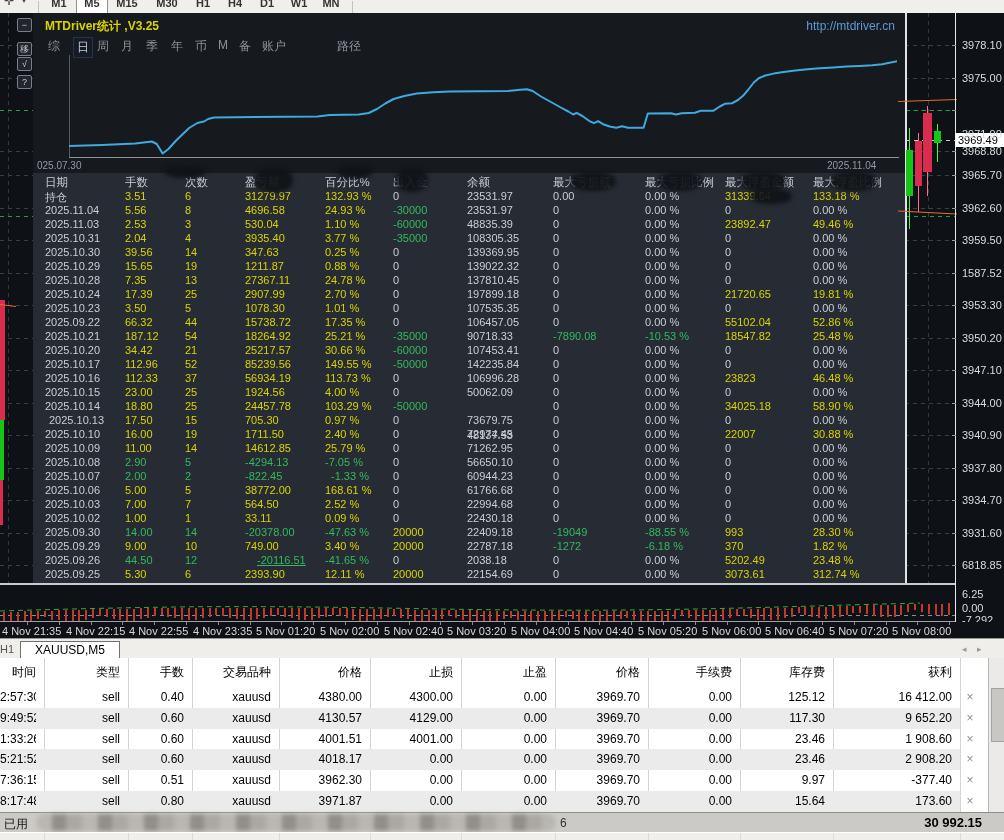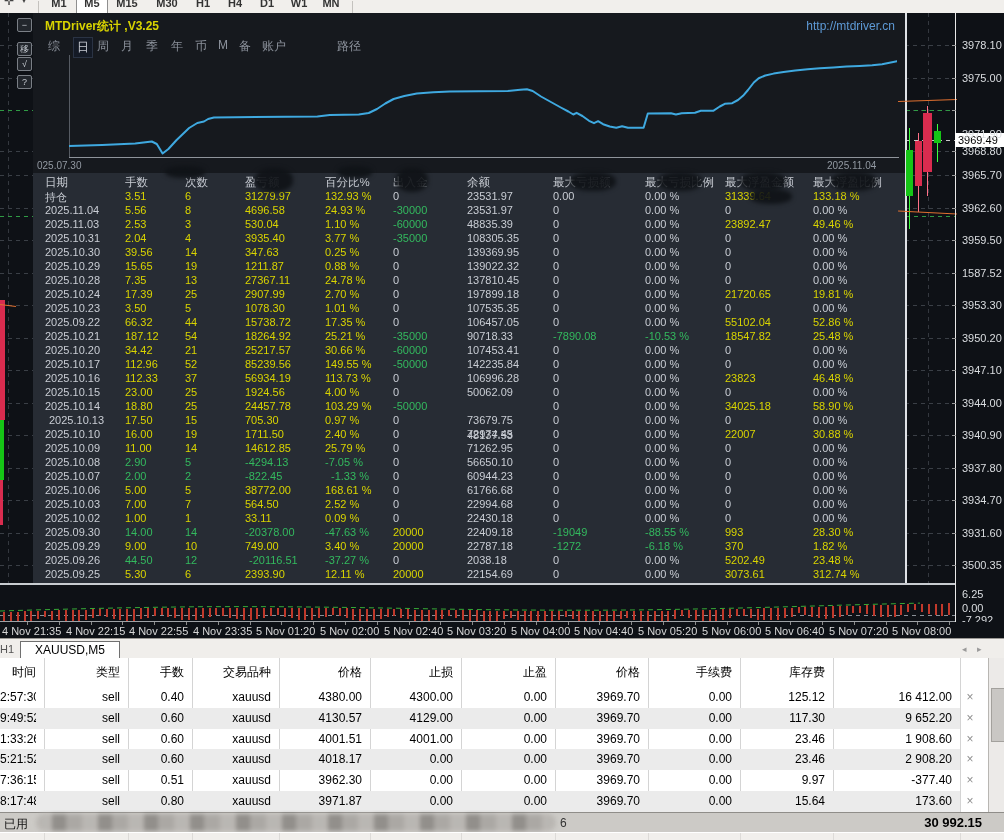--- a/index.html
+++ b/index.html
@@ -473,22 +473,22 @@
           <div class="scell cy" style="left: 292px; top: 527px;">3.40 %</div>
           <div class="scell cy" style="left: 360px; top: 527px;">20000</div>
           <div class="scell cw" style="left: 434px; top: 527px;">22787.18</div>
           <div class="scell cg" style="left: 520px; top: 527px;">-1272</div>
           <div class="scell cg" style="left: 612px; top: 527px;">-6.18 %</div>
           <div class="scell cy" style="left: 692px; top: 527px;">370</div>
           <div class="scell cy" style="left: 780px; top: 527px;">1.82 %</div>
           <div class="scell cw" style="left: 12px; top: 541px;">2025.09.26</div>
           <div class="scell cg" style="left: 92px; top: 541px;">44.50</div>
           <div class="scell cg" style="left: 152px; top: 541px;">12</div>
-          <div class="scell cg" style="left: 216px; top: 541px;">-20116.51</div>
-          <div class="scell cg" style="left: 292px; top: 541px;">-37.27 %</div>
+          <div class="scell cg" style="left: 224px; top: 541px; text-decoration: underline;">-20116.51</div>
+          <div class="scell cg" style="left: 292px; top: 541px;">-41.65 %</div>
           <div class="scell cw" style="left: 360px; top: 541px;">0</div>
           <div class="scell cw" style="left: 434px; top: 541px;">2038.18</div>
           <div class="scell cw" style="left: 520px; top: 541px;">0</div>
           <div class="scell cw" style="left: 612px; top: 541px;">0.00 %</div>
           <div class="scell cy" style="left: 692px; top: 541px;">5202.49</div>
           <div class="scell cy" style="left: 780px; top: 541px;">23.48 %</div>
           <div class="scell cw" style="left: 12px; top: 555px;">2025.09.25</div>
           <div class="scell cy" style="left: 92px; top: 555px;">5.30</div>
           <div class="scell cy" style="left: 152px; top: 555px;">6</div>
           <div class="scell cy" style="left: 212px; top: 555px;">2393.90</div>
@@ -560,21 +560,21 @@
         <div class="plabel" style="top: 390px;">3944.00</div>
         <div class="ptick" style="top: 390px;"></div>
         <div class="plabel" style="top: 422px;">3940.90</div>
         <div class="ptick" style="top: 422px;"></div>
         <div class="plabel" style="top: 455px;">3937.80</div>
         <div class="ptick" style="top: 455px;"></div>
         <div class="plabel" style="top: 487px;">3934.70</div>
         <div class="ptick" style="top: 487px;"></div>
         <div class="plabel" style="top: 520px;">3931.60</div>
         <div class="ptick" style="top: 520px;"></div>
-        <div class="plabel" style="top: 552px;">3500.35</div>
+        <div class="plabel" style="top: 552px;">6818.85</div>
         <div class="ptick" style="top: 552px;"></div>
       </div>
 
     <div id="subsep"></div>
     <div id="subwin">
       <svg width="955" height="36" viewBox="0 0 955 36">
         <path id="subzero" stroke="#8a8f96" stroke-dasharray="4,4" fill="none" d="M0,30.5 L955,30.5"></path>
         <path id="subgreen" stroke="#36a936" stroke-dasharray="5,4" fill="none" d="M0,26.0 L40,24.8 L80,23.8 L120,22.9 L160,22.2 L200,21.7 L240,21.6 L280,21.7 L320,22.1 L360,22.6 L400,23.3 L440,24.0 L480,24.6 L520,25.0 L560,25.2 L600,25.2 L640,24.9 L680,24.3 L720,23.5 L760,22.5 L800,21.4 L840,20.2 L880,19.1 L920,18.1"></path>
       </svg>
       <div id="subbars">
@@ -800,20 +800,21 @@
       <div class="tcell" style="left: 0px; width: 36px; top: 0px; height: 29px; line-height: 29px;">时间</div>
       <div class="tcell" style="left: 44px; width: 76px; top: 0px; height: 29px; line-height: 29px;">类型</div>
       <div class="tcell" style="left: 128px; width: 56px; top: 0px; height: 29px; line-height: 29px;">手数</div>
       <div class="tcell" style="left: 192px; width: 79px; top: 0px; height: 29px; line-height: 29px;">交易品种</div>
       <div class="tcell" style="left: 279px; width: 83px; top: 0px; height: 29px; line-height: 29px;">价格</div>
       <div class="tcell" style="left: 370px; width: 83px; top: 0px; height: 29px; line-height: 29px;">止损</div>
       <div class="tcell" style="left: 461px; width: 86px; top: 0px; height: 29px; line-height: 29px;">止盈</div>
       <div class="tcell" style="left: 555px; width: 85px; top: 0px; height: 29px; line-height: 29px;">价格</div>
       <div class="tcell" style="left: 648px; width: 84px; top: 0px; height: 29px; line-height: 29px;">手续费</div>
       <div class="tcell" style="left: 740px; width: 85px; top: 0px; height: 29px; line-height: 29px;">库存费</div>
+      <div class="tcell" style="left: 833px; width: 119px; top: 0px; height: 29px; line-height: 29px;">获利</div>
       <div class="trow" style="top: 29px; height: 20.8px;"></div>
       <div class="tcell" style="left: 0px; width: 36px; top: 29px; height: 20.8px; line-height: 20.8px;">2:57:30</div>
       <div class="tcell" style="left: 44px; width: 76px; top: 29px; height: 20.8px; line-height: 20.8px;">sell</div>
       <div class="tcell" style="left: 128px; width: 56px; top: 29px; height: 20.8px; line-height: 20.8px;">0.40</div>
       <div class="tcell" style="left: 192px; width: 79px; top: 29px; height: 20.8px; line-height: 20.8px;">xauusd</div>
       <div class="tcell" style="left: 279px; width: 83px; top: 29px; height: 20.8px; line-height: 20.8px;">4380.00</div>
       <div class="tcell" style="left: 370px; width: 83px; top: 29px; height: 20.8px; line-height: 20.8px;">4300.00</div>
       <div class="tcell" style="left: 461px; width: 86px; top: 29px; height: 20.8px; line-height: 20.8px;">0.00</div>
       <div class="tcell" style="left: 555px; width: 85px; top: 29px; height: 20.8px; line-height: 20.8px;">3969.70</div>
       <div class="tcell" style="left: 648px; width: 84px; top: 29px; height: 20.8px; line-height: 20.8px;">0.00</div>

